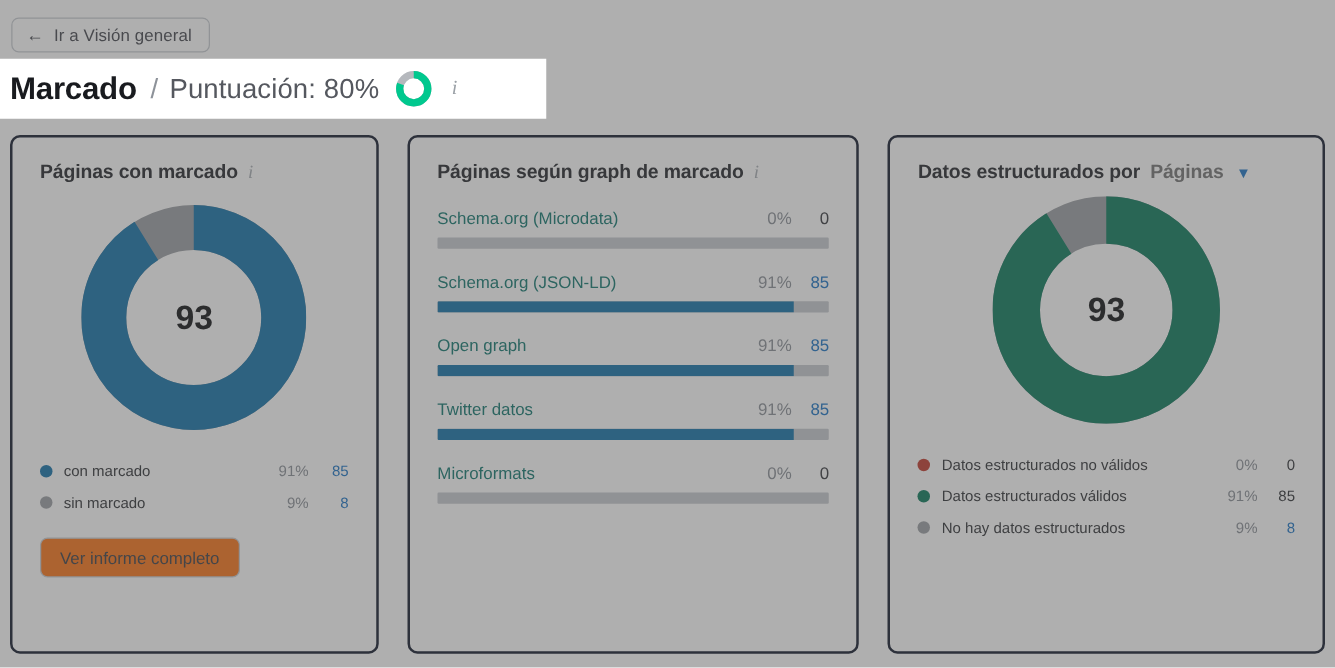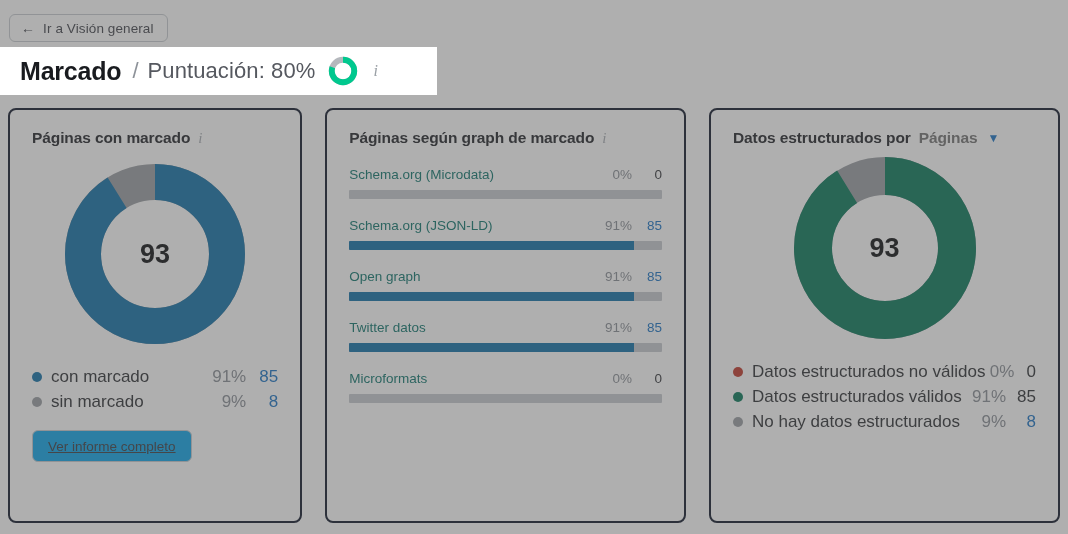--- a/index.html
+++ b/index.html
@@ -31,21 +31,21 @@
     font-size: 13.5px; color: #43454d; letter-spacing: .1px;
     cursor: pointer; white-space: nowrap;
   }
   .back-arrow { font-size: 14px; line-height: 1; color: #43454d; display:inline-block; }
   
   .header-strip {
     position: absolute; left: 0; top: 47px;
     width: 437px; height: 48px;
     background: #ffffff;
     display: flex; align-items: center;
-    padding-left: 20px; gap: 0;
+    padding-left: 8px; gap: 0;
     z-index: 60;            
   }
   .h-title { font-size: 25px; font-weight: 700; color: #191b1f; letter-spacing: -.2px; }
   .h-sep   { font-size: 22px; color: #8d9299; margin: 0 9px 0 11px; font-weight: 400;}
   .h-score { font-size: 22px; color: #55585f; font-weight: 400; letter-spacing: .1px; }
   .score-ring { margin-left: 13px; width: 30px; height: 30px; display:block; }
   .h-info { margin-left: 15px; font-family: "Liberation Serif", serif; font-style: italic;
             font-size: 16px; color: #9aa0a6; cursor: pointer; }
   
   .cards {
@@ -82,40 +82,40 @@
   .donut { position: relative; }
   .donut-center {
     position: absolute; inset: 0; display: flex;
     align-items: center; justify-content: center;
     font-size: 27px; font-weight: 700; color: #0e0f12;
   }
   
   .legend { margin-top: 20px; }
   .legend-row {
     display: flex; align-items: center;
-    font-size: 17px; color: #2e3034; height: 25px;
+    font-size: 12px; color: #2e3034; height: 25px;
   }
   .dot { width: 10px; height: 10px; border-radius: 50%; flex: 0 0 10px; margin-right: 9px; }
   .lg-label { white-space: nowrap; }
   .lg-pct  { margin-left: auto; color: #8a8f96; text-align: right; }
   .lg-val  { width: 34px; text-align: right; }
   .lg-val.link { color: #1a73c4; }
   .lg-val.plain { color: #2e3034; }
   
   .card-1 .lg-pct { width: 44px; }
   .card-1 .lg-val { width: 32px; }
   .card-3 .lg-pct { width: 40px; }
   .card-3 .lg-val { width: 30px; }
   
   .report-btn {
     margin-top: 16px;
     display: inline-flex; align-items: center; justify-content: center;
     height: 32px; padding: 0 15px;
-    border: 1px solid #c7ccd1; border-radius: 6px; background: #0ea5e9;
-    font-size: 13.5px; color: #3b3d43; cursor: pointer; white-space: nowrap; text-decoration: underline;
+    border: 1px solid #c7ccd1; border-radius: 6px; background: #f97316;
+    font-size: 13.5px; color: #3b3d43; cursor: pointer; white-space: nowrap;
   }
   
   .bars { margin-top: 20px; }
   .bar-item { margin-bottom: 19px; }
   .bar-head { display: flex; align-items: baseline; font-size: 13.5px; margin-bottom: 8px; }
   .bar-name { color: #0f766e; }
   .bar-pct  { margin-left: auto; color: #8a8f96; }
   .bar-val  { width: 30px; text-align: right; }
   .bar-val.link { color: #1a73c4; }
   .bar-val.zero { color: #34363b; }

